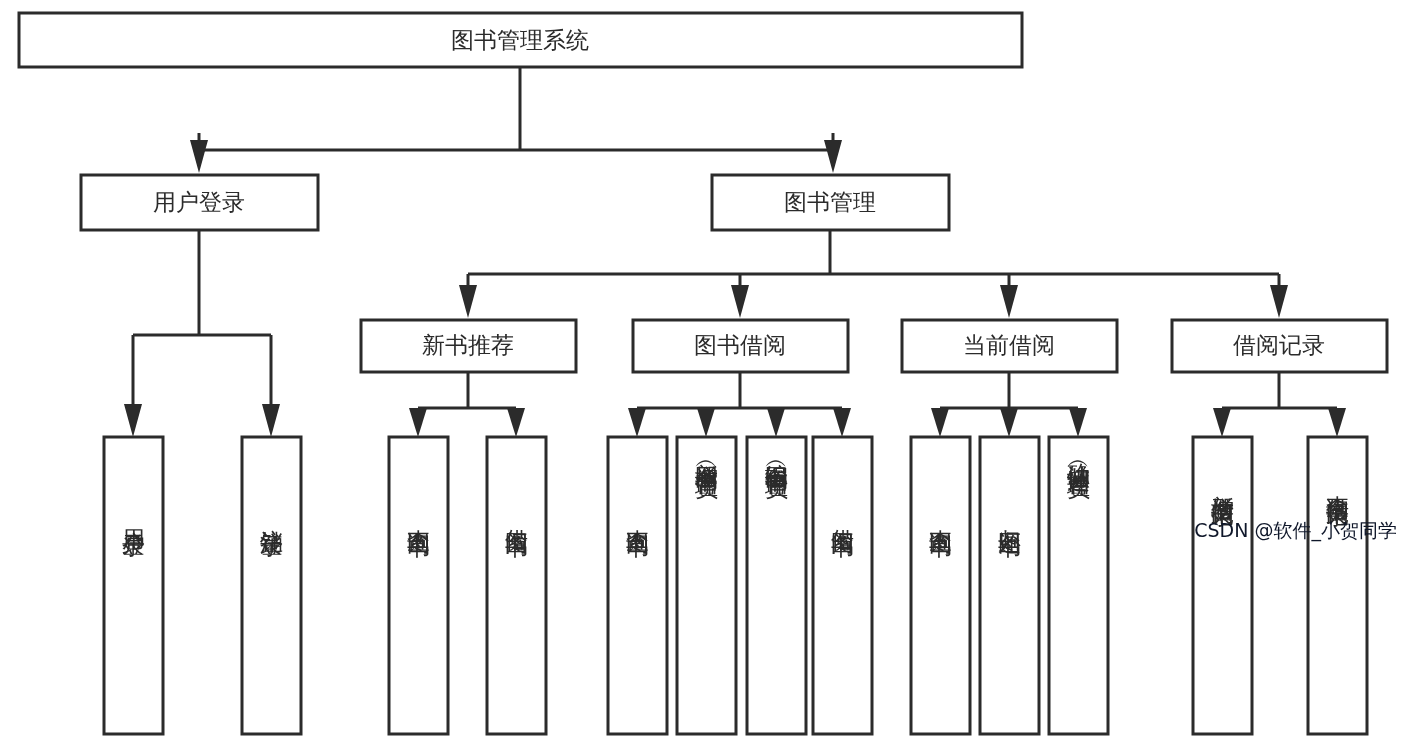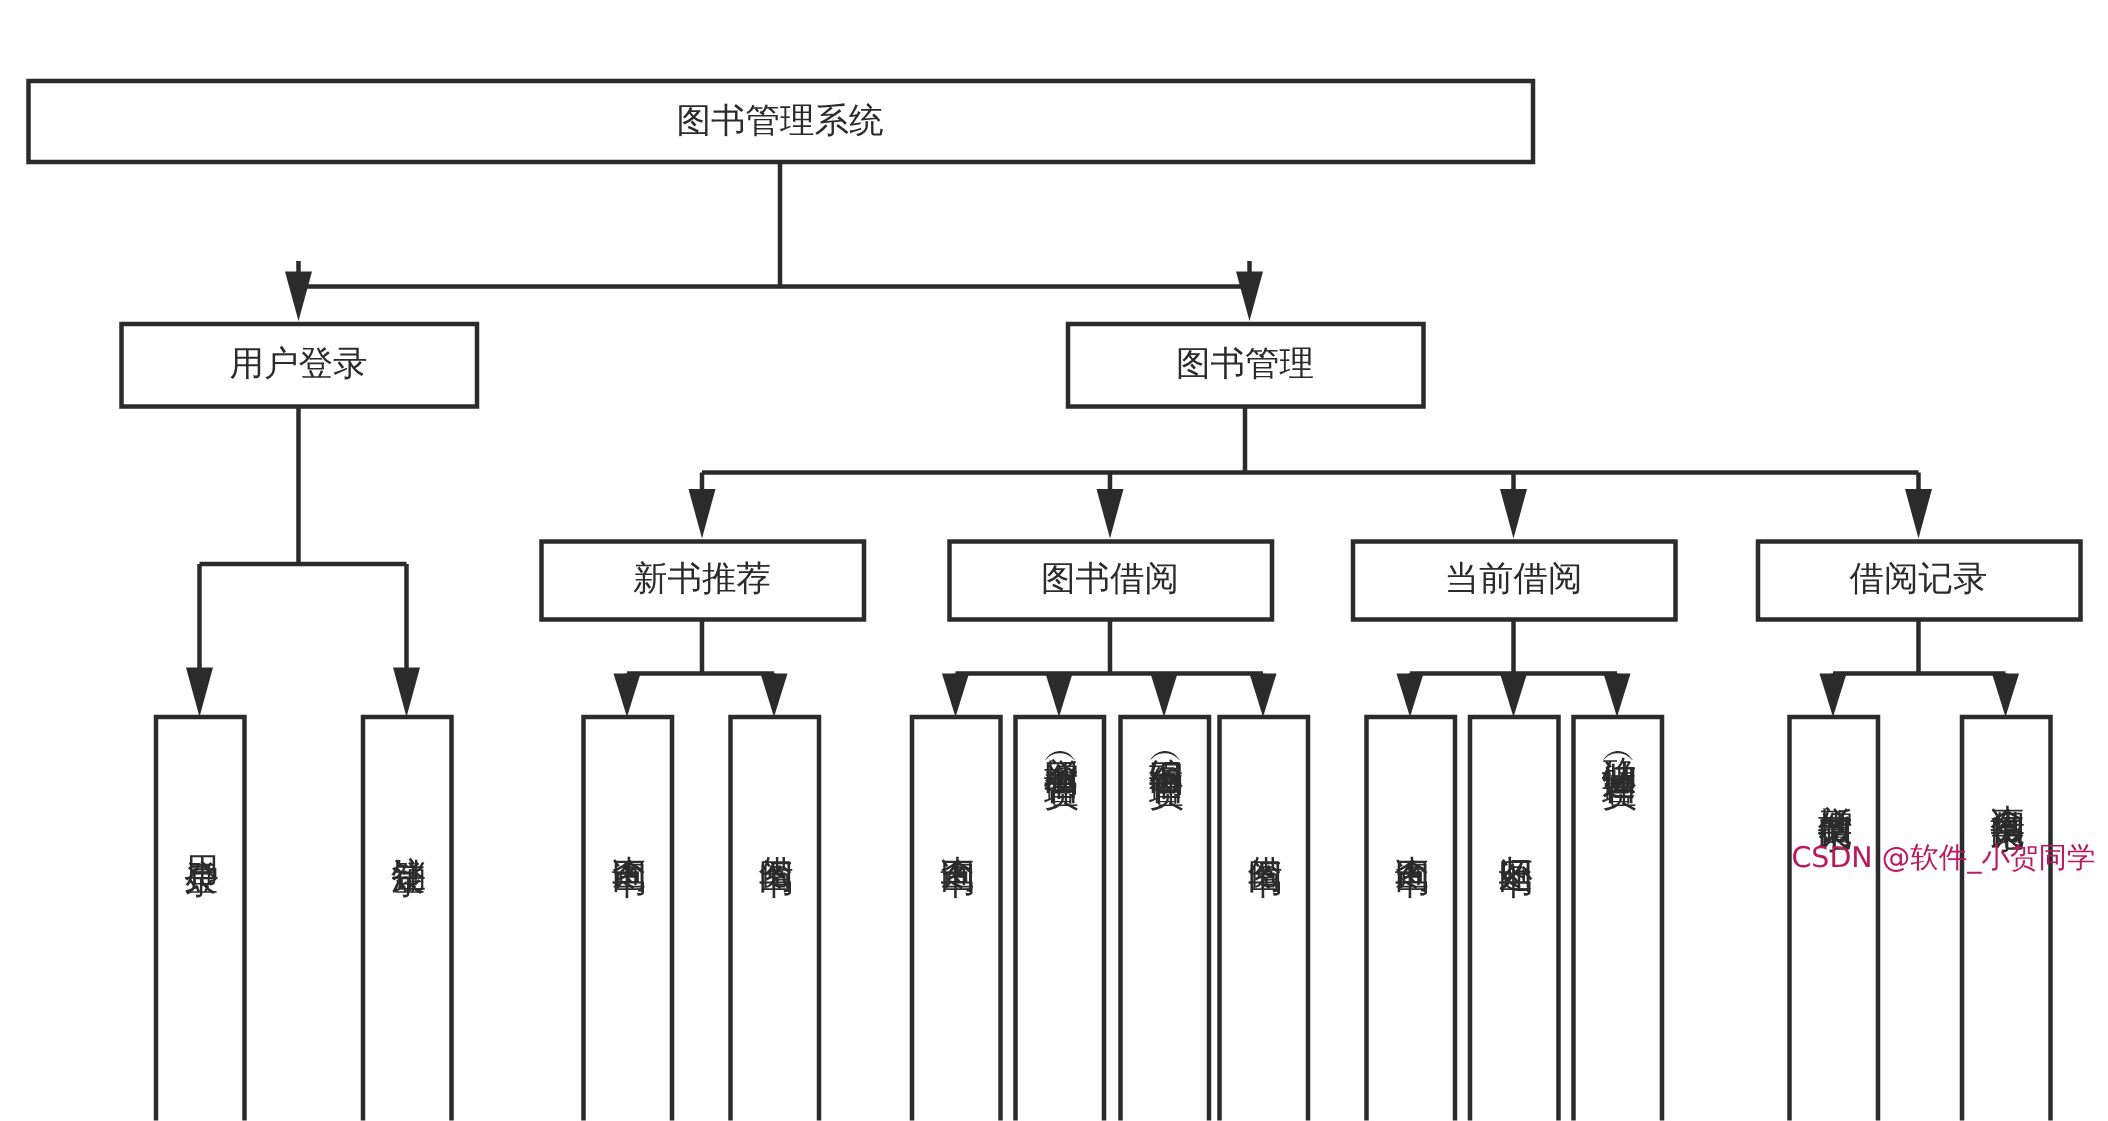--- a/index.html
+++ b/index.html
@@ -13,21 +13,20 @@
     font-family: "Liberation Sans", "DejaVu Sans", sans-serif;
     overflow: hidden;
     position: relative;
   }
   #diagram-root {
     position: absolute;
     left: 0;
     top: 0;
     width: 1405px;
     height: 548px;
-    margin-top: 41px;
   }
   svg.diagram {
     display: block;
     width: 1405px;
     height: 747px;
   }
   .node-box {
     fill: #ffffff;
     stroke: #2b2b2b;
     stroke-width: 3;
@@ -71,21 +70,21 @@
     letter-spacing: 2px;
     white-space: nowrap;
     text-align: center;
   }
   .watermark {
     position: absolute;
     right: 8px;
     bottom: 4px;
     font-family: "DejaVu Sans", "Liberation Sans", sans-serif;
     font-size: 19px;
-    color: #be185d;
+    color: #0f172a;
     white-space: nowrap;
     pointer-events: none;
   }
 </style>
 </head>
 <body>
 
 <div id="diagram-root">
 
   <svg class="diagram" viewBox="0 0 1405 747">

